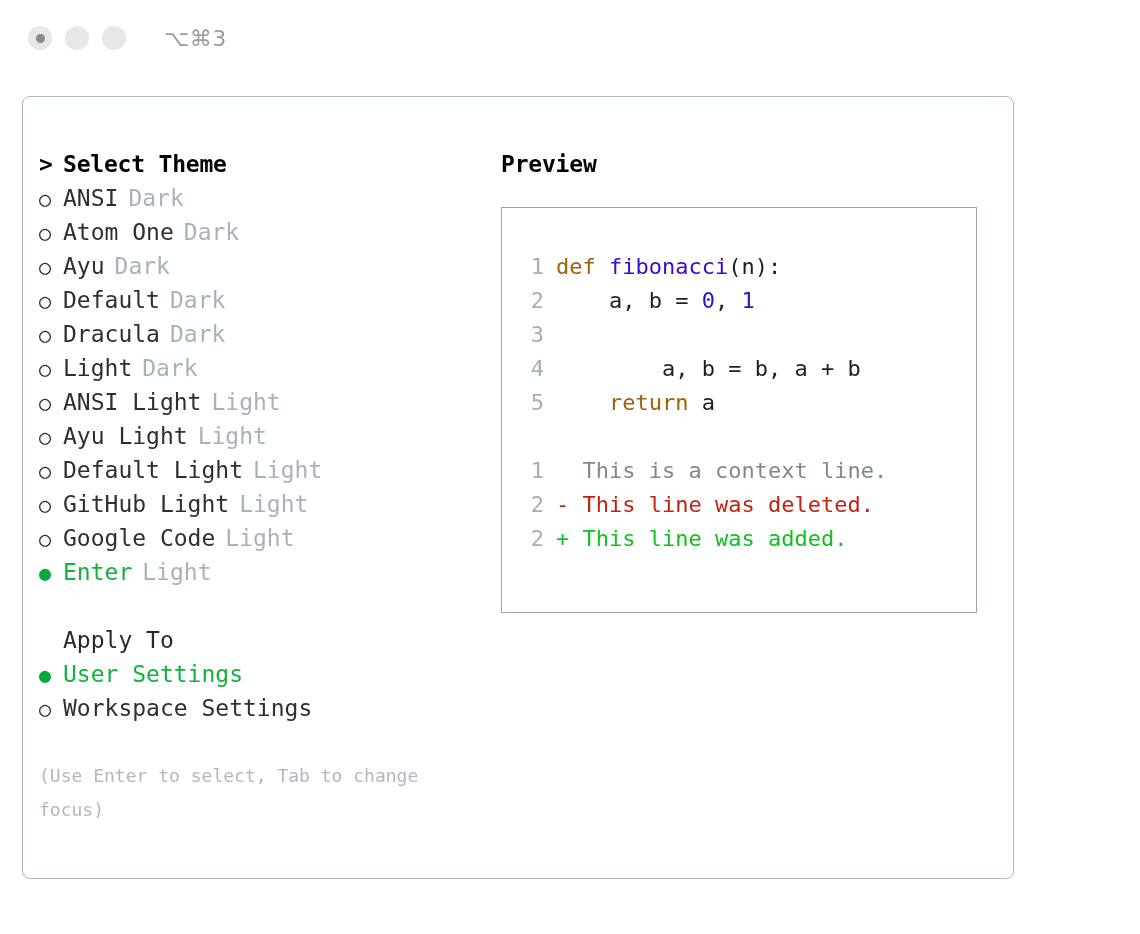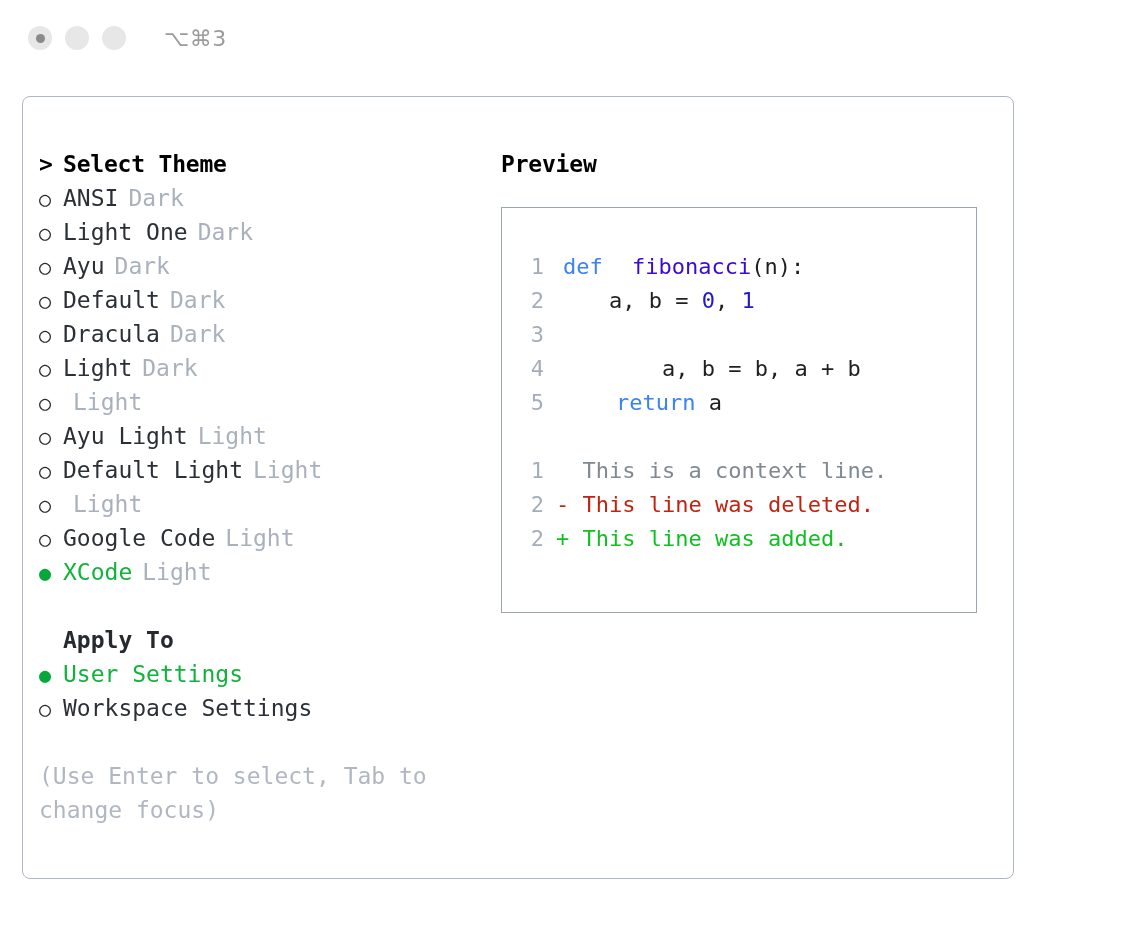--- a/index.html
+++ b/index.html
@@ -111,25 +111,25 @@
   .item-label.selected { color: #11b33c; }
   .marker.selected { color: #06a83a; font-size: 20px; }
   .marker.unselected { color: #26292e; font-size: 20px; }
   .tag {
     color: #a9b1bd;
     margin-left: 10px;
   }
   .section-gap { height: 34px; }
   .apply-head {
     color: #26292e;
-    font-weight: bold;
+    font-weight: normal;
   }
   .hint {
     margin-top: 34px;
-    font-size: 23px;
+    font-size: 18px;
     line-height: 34px;
     color: #b0b7c2;
     width: 400px;
   }
   
   .right-col {
     position: absolute;
     left: 478px;
     top: 50px;
     width: 490px;
@@ -160,22 +160,22 @@
   .ln {
     color: #a5adb9;
     width: 28px;
     flex: none;
     text-align: right;
     margin-right: 12px;
   }
   .code-body { white-space: pre; }
   .blank-line { height: 34px; }
   
-  .k  { color: #3b82f6; margin-left: 7px; }   
-  .fn { color: #3b0ad0; margin-left: 16px; }   
+  .k  { color: #a16207; }   
+  .fn { color: #3b0ad0; }   
   .id { color: #1d1f22; }   
   .num{ color: #2218c9; }   
   .pn { color: #1d1f22; }   
   .ctx{ color: #808891; }   
   .del{ color: #c02310; }   
   .add{ color: #10c020; }   
 </style>
 </head>
 <body>
 
@@ -203,21 +203,21 @@
         </div>
 
         <div id="theme-items">
             <div class="row">
               <span class="marker unselected">○</span>
               <span class="item-label">ANSI</span>
               <span class="tag">Dark</span>
             </div>
             <div class="row">
               <span class="marker unselected">○</span>
-              <span class="item-label">Light One</span>
+              <span class="item-label">Atom One</span>
               <span class="tag">Dark</span>
             </div>
             <div class="row">
               <span class="marker unselected">○</span>
               <span class="item-label">Ayu</span>
               <span class="tag">Dark</span>
             </div>
             <div class="row">
               <span class="marker unselected">○</span>
               <span class="item-label">Default</span>
@@ -228,44 +228,46 @@
               <span class="item-label">Dracula</span>
               <span class="tag">Dark</span>
             </div>
             <div class="row">
               <span class="marker unselected">○</span>
               <span class="item-label">Light</span>
               <span class="tag">Dark</span>
             </div>
             <div class="row">
               <span class="marker unselected">○</span>
+              <span class="item-label">ANSI Light</span>
               <span class="tag">Light</span>
             </div>
             <div class="row">
               <span class="marker unselected">○</span>
               <span class="item-label">Ayu Light</span>
               <span class="tag">Light</span>
             </div>
             <div class="row">
               <span class="marker unselected">○</span>
               <span class="item-label">Default Light</span>
               <span class="tag">Light</span>
             </div>
             <div class="row">
               <span class="marker unselected">○</span>
+              <span class="item-label">GitHub Light</span>
               <span class="tag">Light</span>
             </div>
             <div class="row">
               <span class="marker unselected">○</span>
               <span class="item-label">Google Code</span>
               <span class="tag">Light</span>
             </div>
             <div class="row">
               <span class="marker selected">●</span>
-              <span class="item-label selected">XCode</span>
+              <span class="item-label selected">Enter</span>
               <span class="tag">Light</span>
             </div>
           </div>
 
         <div class="section-gap"></div>
 
         <div class="row">
           <span class="marker"></span>
           <span class="apply-head">Apply To</span>
         </div>

